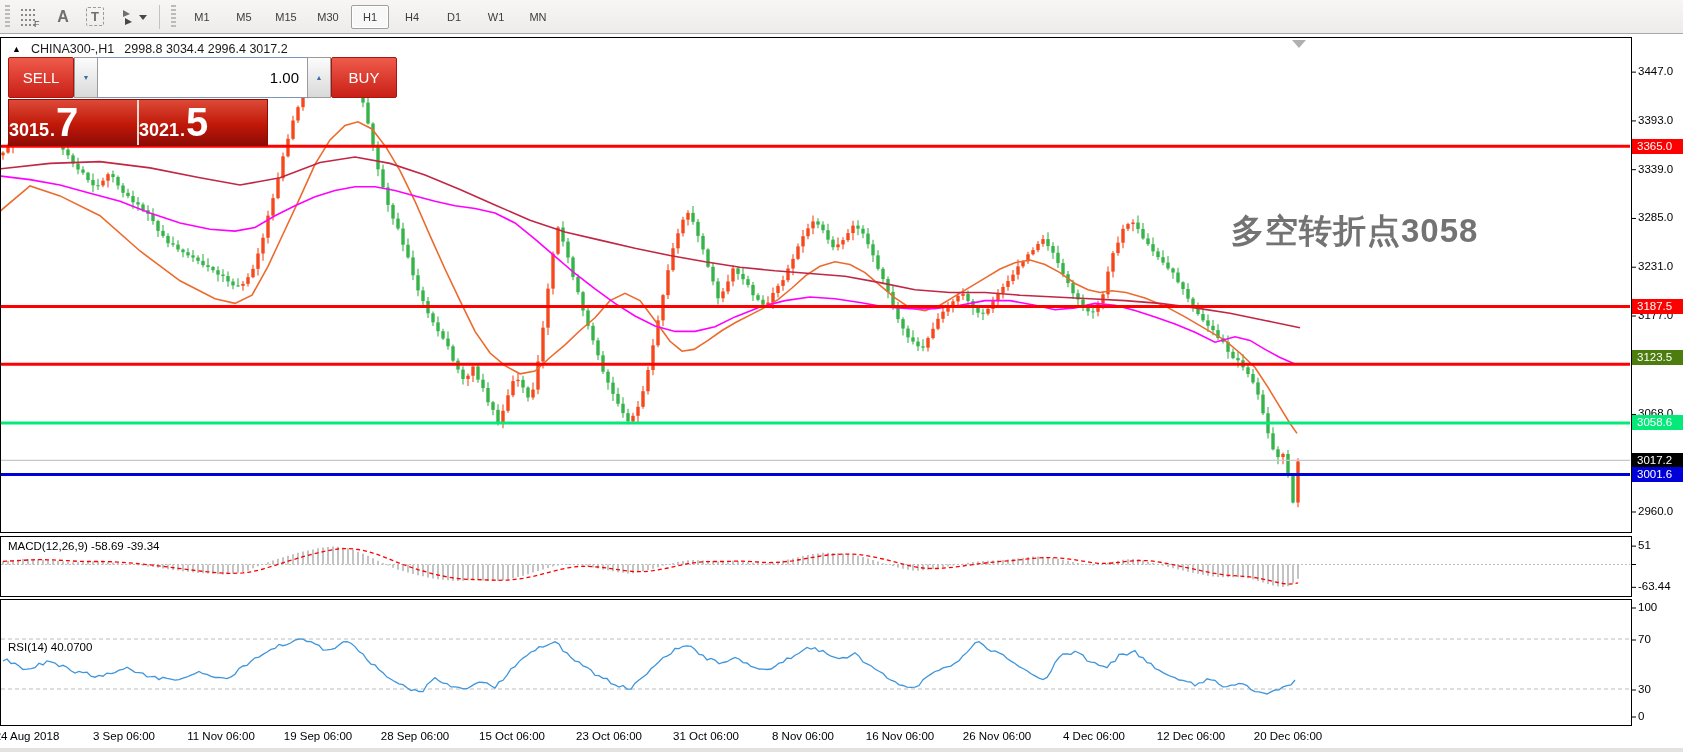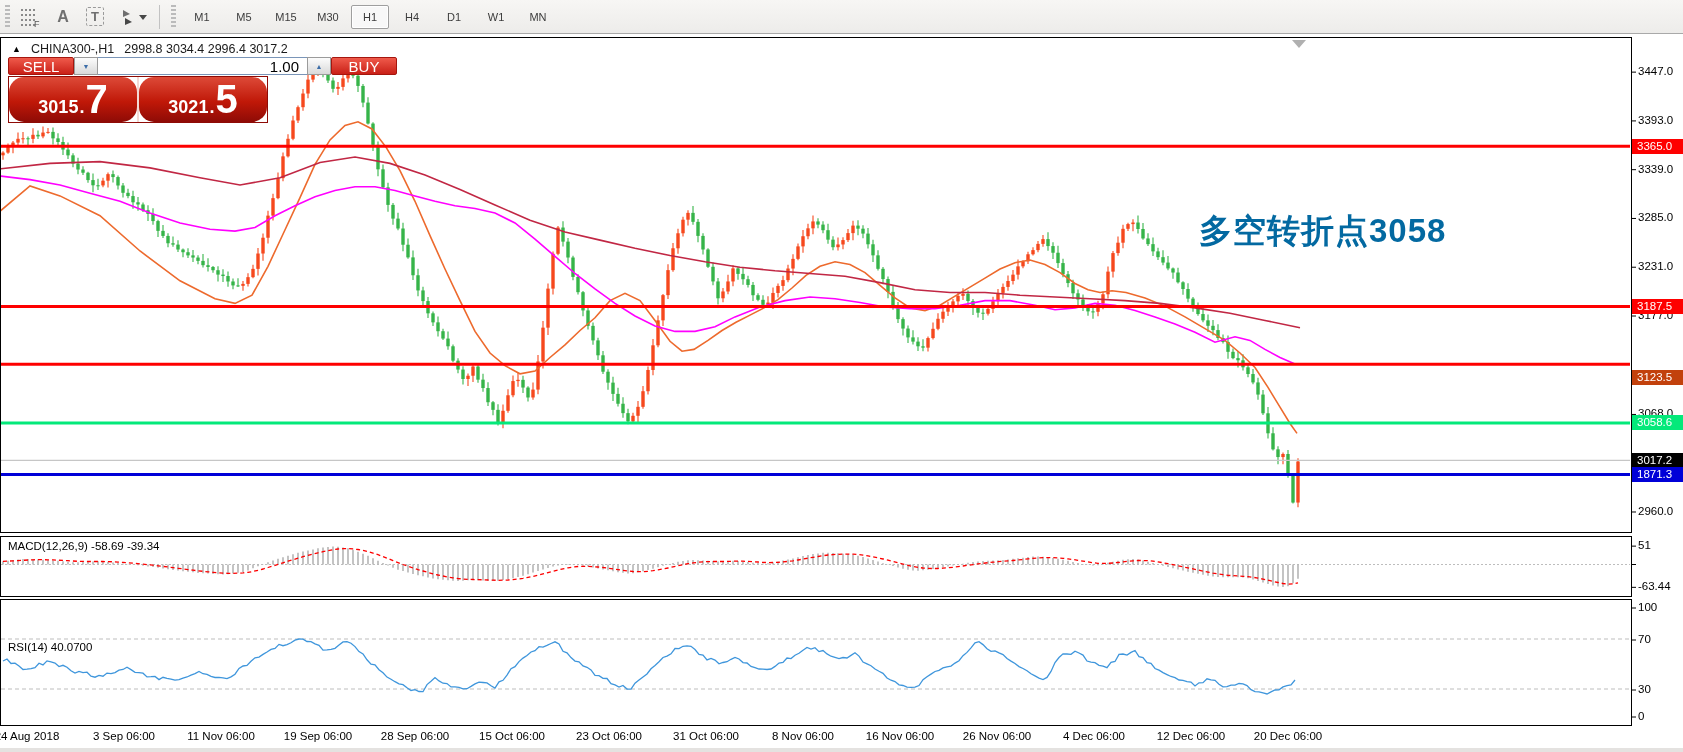--- a/index.html
+++ b/index.html
@@ -16,31 +16,31 @@
   .tb-sep{width:1px;height:24px;background:#c2c2c2;margin:0 6px;}
   .tf-btn{min-width:28px;height:22px;line-height:22px;text-align:center;padding:0 4px;
           font-size:11px;color:#3c3c3c;margin:0 2px;border:1px solid transparent;border-radius:2px;}
   .tf-btn.active{background:#f8f8f8;border:1px solid #9f9f9f;box-shadow:inset 0 0 0 1px #fff;}
   
   .hdr{position:absolute;left:12px;top:42px;font-size:12.5px;color:#1a1a1a;z-index:6;
        display:flex;gap:10px;align-items:center;}
   .hdr .tri{font-size:9px;color:#000;}
   
   .trade{position:absolute;left:8px;top:57px;width:260px;z-index:7;font-size:15px;}
-  .trow1{display:flex;height:18px;}
+  .trow1{display:flex;height:41px;}
   .btn-red{flex:0 0 64px;background:linear-gradient(#ef5a4b,#c92017);border:1px solid #a5160e;
            color:#fff;display:flex;align-items:center;justify-content:center;border-radius:2px;}
   .step{flex:0 0 22px;background:linear-gradient(#fcfcfc,#d9d9d9);border:1px solid #9b9b9b;
         color:#3c6da8;font-size:7px;display:flex;align-items:center;justify-content:center;}
   .vol{flex:1;border:1px solid #7a95b8;border-left:none;border-right:none;background:#fff;
        text-align:right;padding-right:8px;font-size:15px;color:#000;
        font-family:"Liberation Sans",sans-serif;outline:none;}
   .trow2{display:flex;height:45px;margin-top:1px;border:1px solid #8e0b06;background:#fff;}
   .pricebox{flex:1;background:linear-gradient(#dd4a38,#c01808 55%,#8e0b06);color:#fff;
-            display:flex;align-items:baseline;justify-content:center;padding-top:2px;border-radius:15px;}
+            display:flex;align-items:baseline;justify-content:flex-start;padding-top:2px;}
   .pricebox .pmain{font-size:18px;font-weight:bold;}
   .pricebox .pdot{font-size:18px;font-weight:bold;margin:0 1px;}
   .pricebox .pbig{font-size:40px;font-weight:bold;line-height:40px;}
   .pb-sep{width:2px;background:#f3d9d4;}
   
   .axis-label{position:absolute;font-size:11.5px;color:#000;white-space:nowrap;z-index:4;}
   .badge{position:absolute;left:1632px;width:51px;height:15px;line-height:15px;
          padding-left:5px;font-size:11.5px;color:#fff;z-index:4;box-sizing:border-box;white-space:nowrap;}
   .time-label{position:absolute;top:730px;font-size:11.5px;color:#000;transform:translateX(-50%);
               white-space:nowrap;z-index:4;}
@@ -954,40 +954,40 @@
       </div>
       <div class="pb-sep"></div>
       <div class="pricebox">
         <span class="pmain">3021</span>
         <span class="pdot">.</span>
         <span class="pbig">5</span>
       </div>
     </div>
   </div>
 
-  <div class="annotation" style="color: #0369a1;">多空转折点3058</div>
+  <div class="annotation" style="color: #737373; margin-left: 32px;">多空转折点3058</div>
 
   <div class="panel-title" style="left:8px;top:540px;">MACD(12,26,9) -58.69 -39.34</div>
   <div class="panel-title" style="left:8px;top:603px;margin-top:38px;">RSI(14) 40.0700</div>
 
   <div id="overlays">
       <div class="axis-label" style="left: 1638px; top: 65.136px;">3447.0</div>
       <div class="axis-label" style="left: 1638px; top: 113.909px;">3393.0</div>
       <div class="axis-label" style="left: 1638px; top: 162.682px;">3339.0</div>
       <div class="axis-label" style="left: 1638px; top: 211.454px;">3285.0</div>
       <div class="axis-label" style="left: 1638px; top: 260.227px;">3231.0</div>
       <div class="axis-label" style="left: 1638px; top: 309px;">3177.0</div>
       <div class="axis-label" style="left: 1638px; top: 407.449px;">3068.0</div>
       <div class="axis-label" style="left: 1638px; top: 504.994px;">2960.0</div>
       <div class="badge" style="top: 138.698px; background: rgb(254, 0, 0);">3365.0</div>
       <div class="badge" style="top: 299.016px; background: rgb(254, 0, 0);">3187.5</div>
-      <div class="badge" style="top: 370px; background: #c2410c;">3123.5</div>
+      <div class="badge" style="top: 350px; background: #4d7c0f;">3123.5</div>
       <div class="badge" style="top: 415.439px; background: rgb(4, 233, 122);">3058.6</div>
       <div class="badge" style="top: 452.831px; background: rgb(0, 0, 0);">3017.2</div>
-      <div class="badge" style="top: 466.921px; background: rgb(0, 0, 216);">1871.3</div>
+      <div class="badge" style="top: 466.921px; background: rgb(0, 0, 216);">3001.6</div>
       <div class="axis-label" style="left: 1638px; top: 539.14px;">51</div>
       <div class="axis-label" style="left: 1704px; top: 557.5px;">0.00</div>
       <div class="axis-label" style="left: 1638px; top: 580.338px;">-63.44</div>
       <div class="axis-label" style="left: 1638px; top: 601px;">100</div>
       <div class="axis-label" style="left: 1638px; top: 633px;">70</div>
       <div class="axis-label" style="left: 1638px; top: 683px;">30</div>
       <div class="axis-label" style="left: 1638px; top: 710px;">0</div>
       <div class="time-label" style="left: 27px;">24 Aug 2018</div>
       <div class="time-label" style="left: 124px;">3 Sep 06:00</div>
       <div class="time-label" style="left: 221px;">11 Nov 06:00</div>

